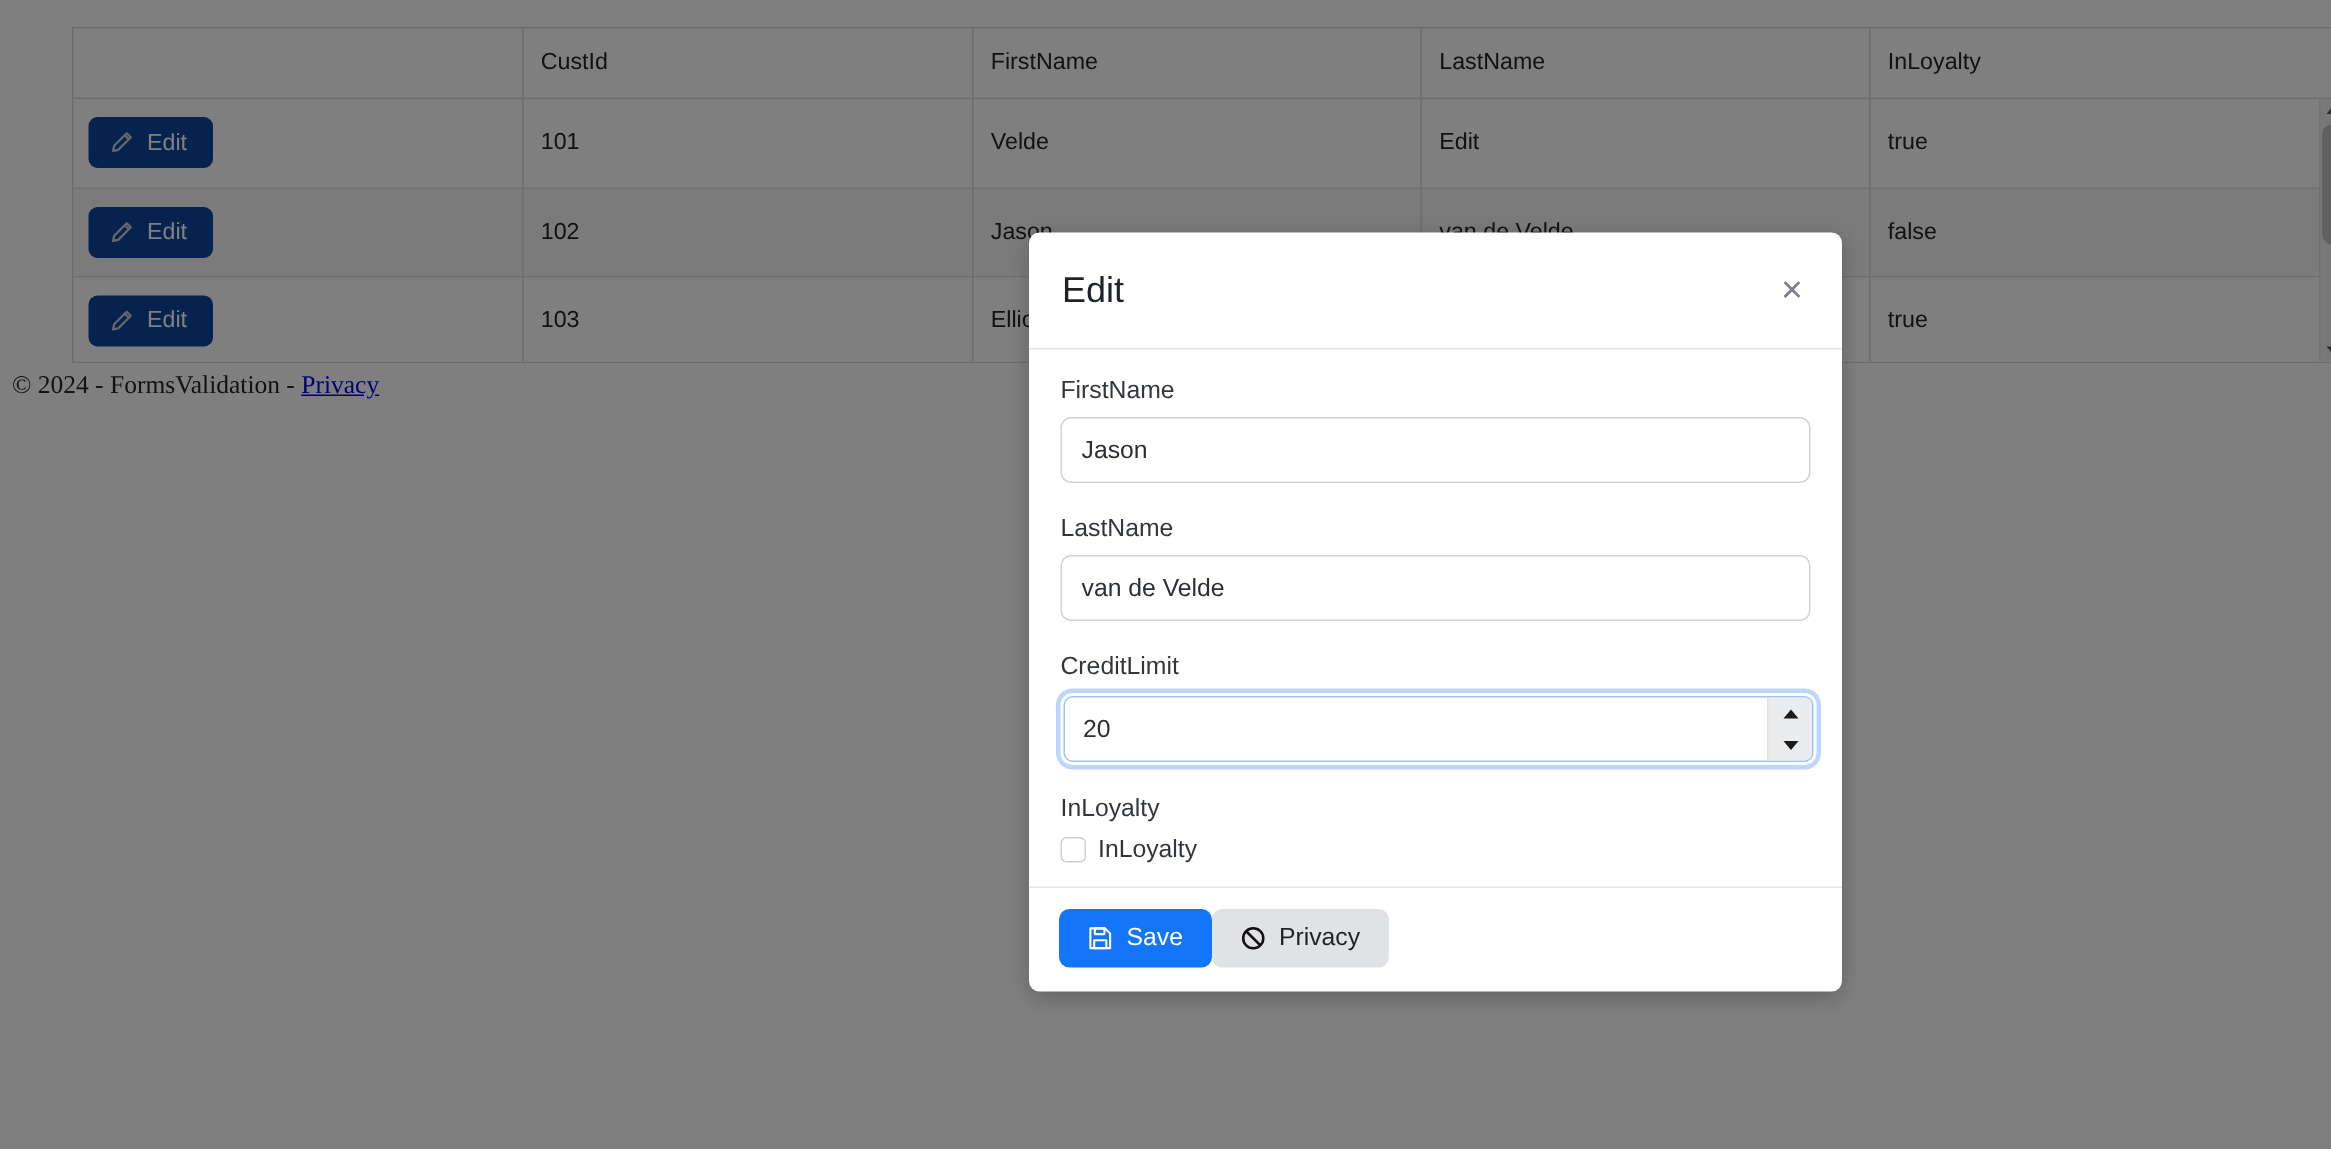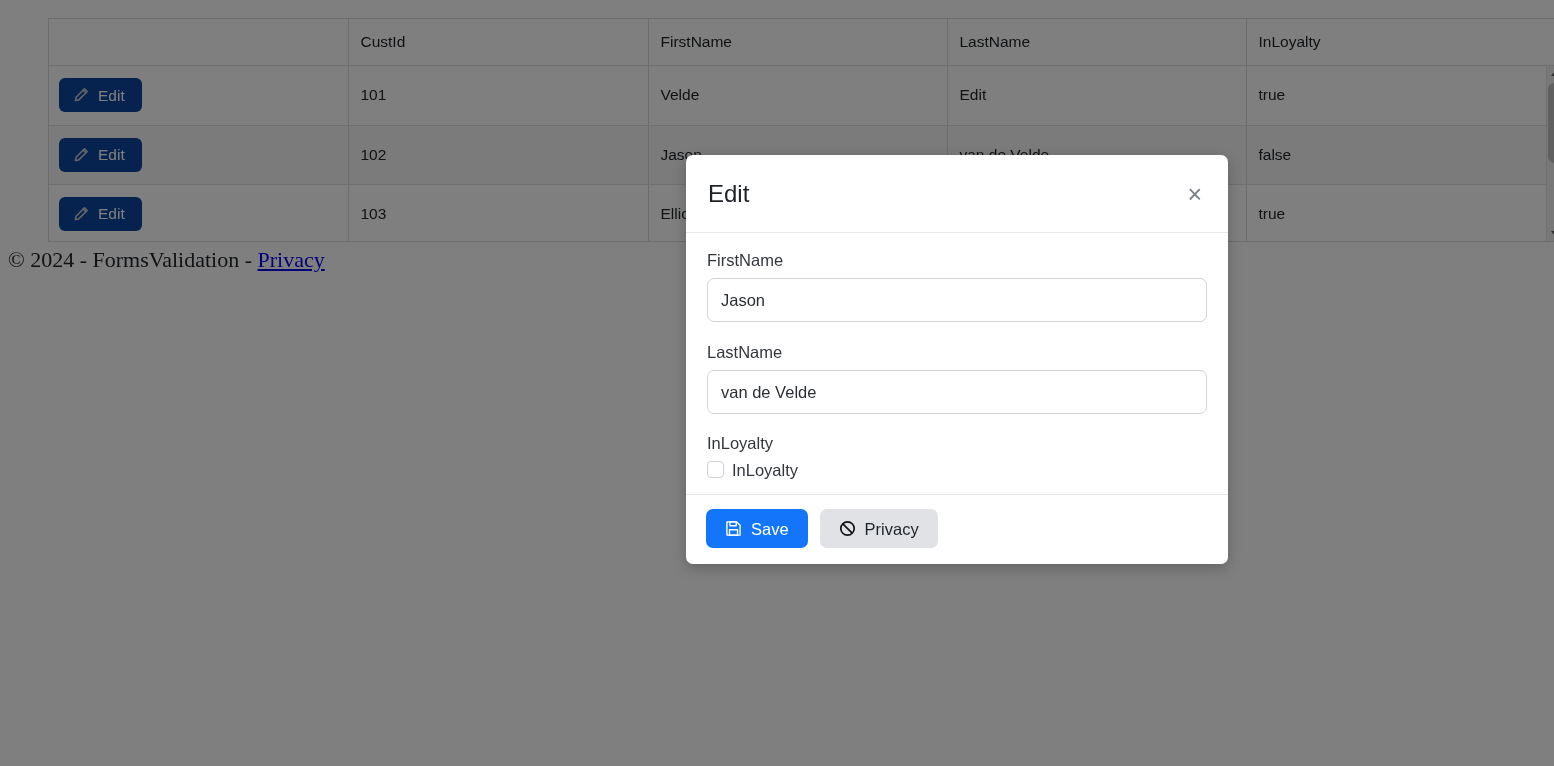--- a/index.html
+++ b/index.html
@@ -126,21 +126,21 @@
     width: 13px; height: 80px;
     background: #c1c1c1;
     border-radius: 7px;
   }
 
   .site-footer {
     position: absolute;
     left: 8px;
     top: 247px;
     font-family: "Liberation Serif", serif;
-    font-size: 22px;
+    font-size: 17px;
     color: #212529;
     white-space: nowrap;
   }
   .site-footer a {
     color: #0000ee;
     text-decoration: underline;
   }
 
   
   #backdrop {
@@ -291,21 +291,20 @@
   .check-label {
     font-size: 16.5px;
     color: #33373c;
     line-height: 1;
   }
 
   .modal-footer {
     border-top: 1px solid #e4e6e8;
     padding: 14px 20px 16px 20px;
     display: flex;
-    gap: 12px;
     align-items: center;
   }
   .btn {
     display: inline-flex;
     align-items: center;
     gap: 9px;
     border: none;
     border-radius: 7px;
     padding: 11px 19px;
     font-size: 16.5px;
@@ -442,20 +441,36 @@
     <div class="field">
       <label class="field-label">FirstName</label>
       <input class="text-input" type="text" value="Jason" style="">
     </div>
 
     <div class="field" style="margin-top:21px;">
       <label class="field-label">LastName</label>
       <input class="text-input" type="text" value="van de Velde" style="">
     </div>
 
+    <div class="field" style="margin-top:21px;">
+      <label class="field-label">CreditLimit</label>
+      <div class="num-wrap">
+        <div class="num-inner">
+          <input class="num-input" type="text" value="20" style="">
+          <div class="spinner">
+            <button class="up">
+                <i></i>
+              </button>
+            <button class="down">
+                <i></i>
+              </button>
+          </div>
+        </div>
+      </div>
+    </div>
 
     <div class="field" style="margin-top:20px; margin-bottom:0;">
       <label class="field-label">InLoyalty</label>
       <div class="check-row">
         <div class="check-box"></div>
         <span class="check-label">InLoyalty</span>
       </div>
     </div>
 
   </div>

